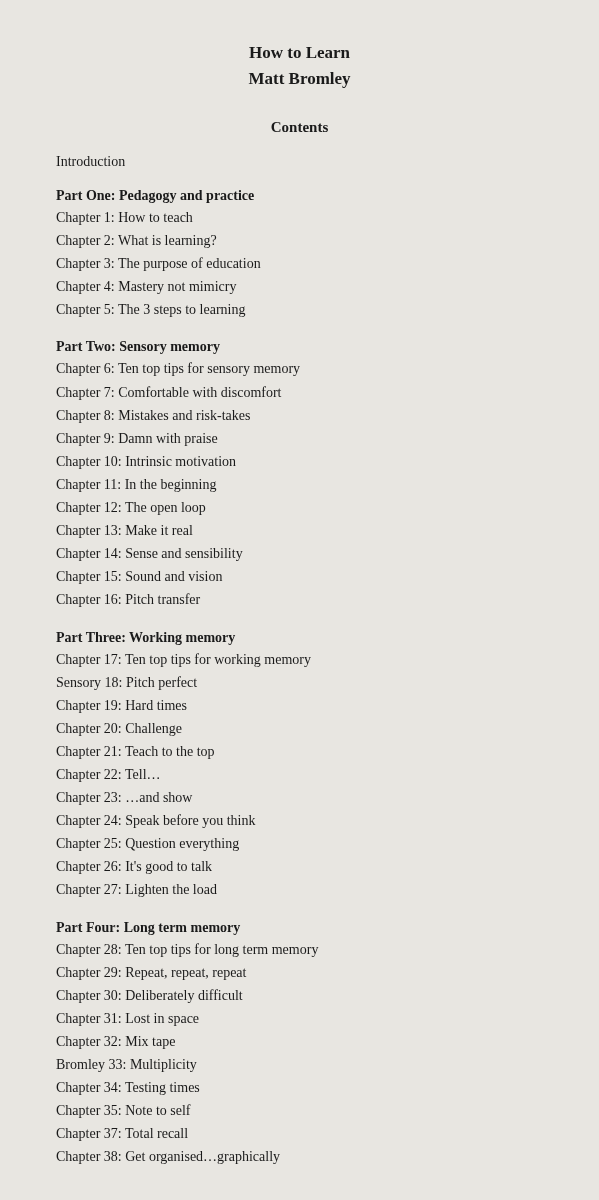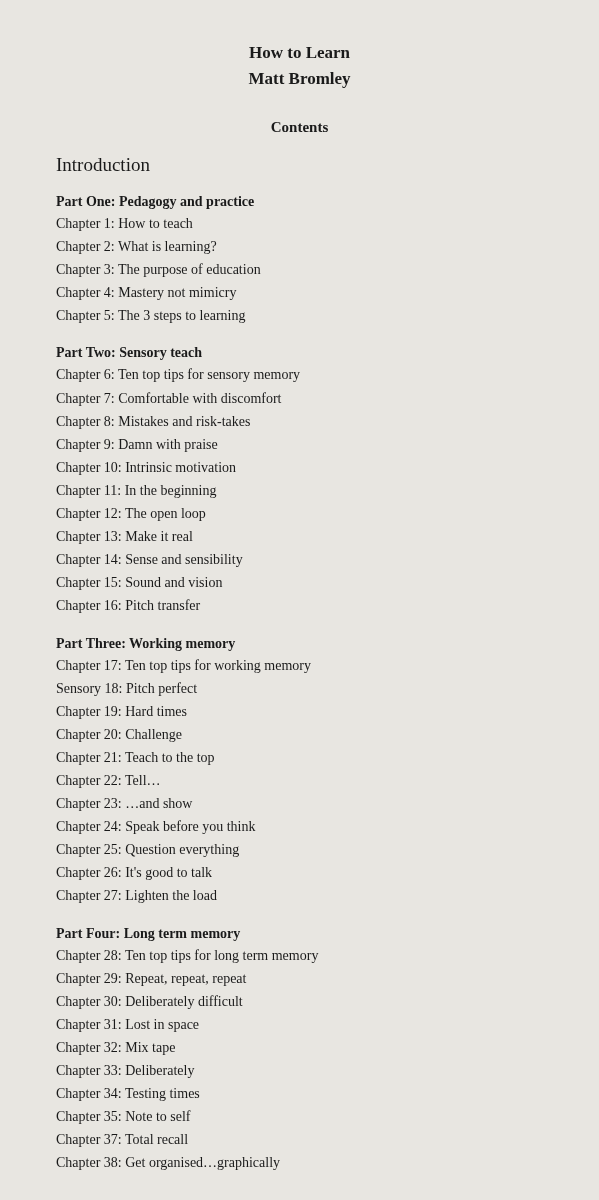--- a/index.html
+++ b/index.html
@@ -30,21 +30,21 @@
 
     .contents-heading {
       text-align: center;
       font-size: 15px;
       font-weight: bold;
       margin-bottom: 18px;
       margin-top: 8px;
     }
 
     .introduction {
-      font-size: 19px;
+      font-size: 14px;
       margin-bottom: 18px;
     }
 
     .section {
       margin-bottom: 18px;
     }
 
     .part-heading {
       font-size: 14px;
       font-weight: bold;
@@ -74,21 +74,21 @@
 <div id="parts-container">
     <div class="section">
       <div class="part-heading">Part One: Pedagogy and practice</div>
       <div class="chapter-item">Chapter 1: How to teach</div>
       <div class="chapter-item">Chapter 2: What is learning?</div>
       <div class="chapter-item">Chapter 3: The purpose of education</div>
       <div class="chapter-item">Chapter 4: Mastery not mimicry</div>
       <div class="chapter-item">Chapter 5: The 3 steps to learning</div>
     </div>
     <div class="section">
-      <div class="part-heading">Part Two: Sensory teach</div>
+      <div class="part-heading">Part Two: Sensory memory</div>
       <div class="chapter-item">Chapter 6: Ten top tips for sensory memory</div>
       <div class="chapter-item">Chapter 7: Comfortable with discomfort</div>
       <div class="chapter-item">Chapter 8: Mistakes and risk-takes</div>
       <div class="chapter-item">Chapter 9: Damn with praise</div>
       <div class="chapter-item">Chapter 10: Intrinsic motivation</div>
       <div class="chapter-item">Chapter 11: In the beginning</div>
       <div class="chapter-item">Chapter 12: The open loop</div>
       <div class="chapter-item">Chapter 13: Make it real</div>
       <div class="chapter-item">Chapter 14: Sense and sensibility</div>
       <div class="chapter-item">Chapter 15: Sound and vision</div>
@@ -108,19 +108,19 @@
       <div class="chapter-item">Chapter 26: It's good to talk</div>
       <div class="chapter-item">Chapter 27:  Lighten the load</div>
     </div>
     <div class="section">
       <div class="part-heading">Part Four: Long term memory</div>
       <div class="chapter-item">Chapter 28: Ten top tips for long term memory</div>
       <div class="chapter-item">Chapter 29: Repeat, repeat, repeat</div>
       <div class="chapter-item">Chapter 30: Deliberately difficult</div>
       <div class="chapter-item">Chapter 31: Lost in space</div>
       <div class="chapter-item">Chapter 32: Mix tape</div>
-      <div class="chapter-item">Chapter 33: Deliberately</div>
+      <div class="chapter-item">Bromley 33: Multiplicity</div>
       <div class="chapter-item">Chapter 34: Testing times</div>
       <div class="chapter-item">Chapter 35: Note to self</div>
       <div class="chapter-item">Chapter 37: Total recall</div>
       <div class="chapter-item">Chapter 38: Get organised…graphically</div>
     </div>
   </div>
 
 </body></html>

